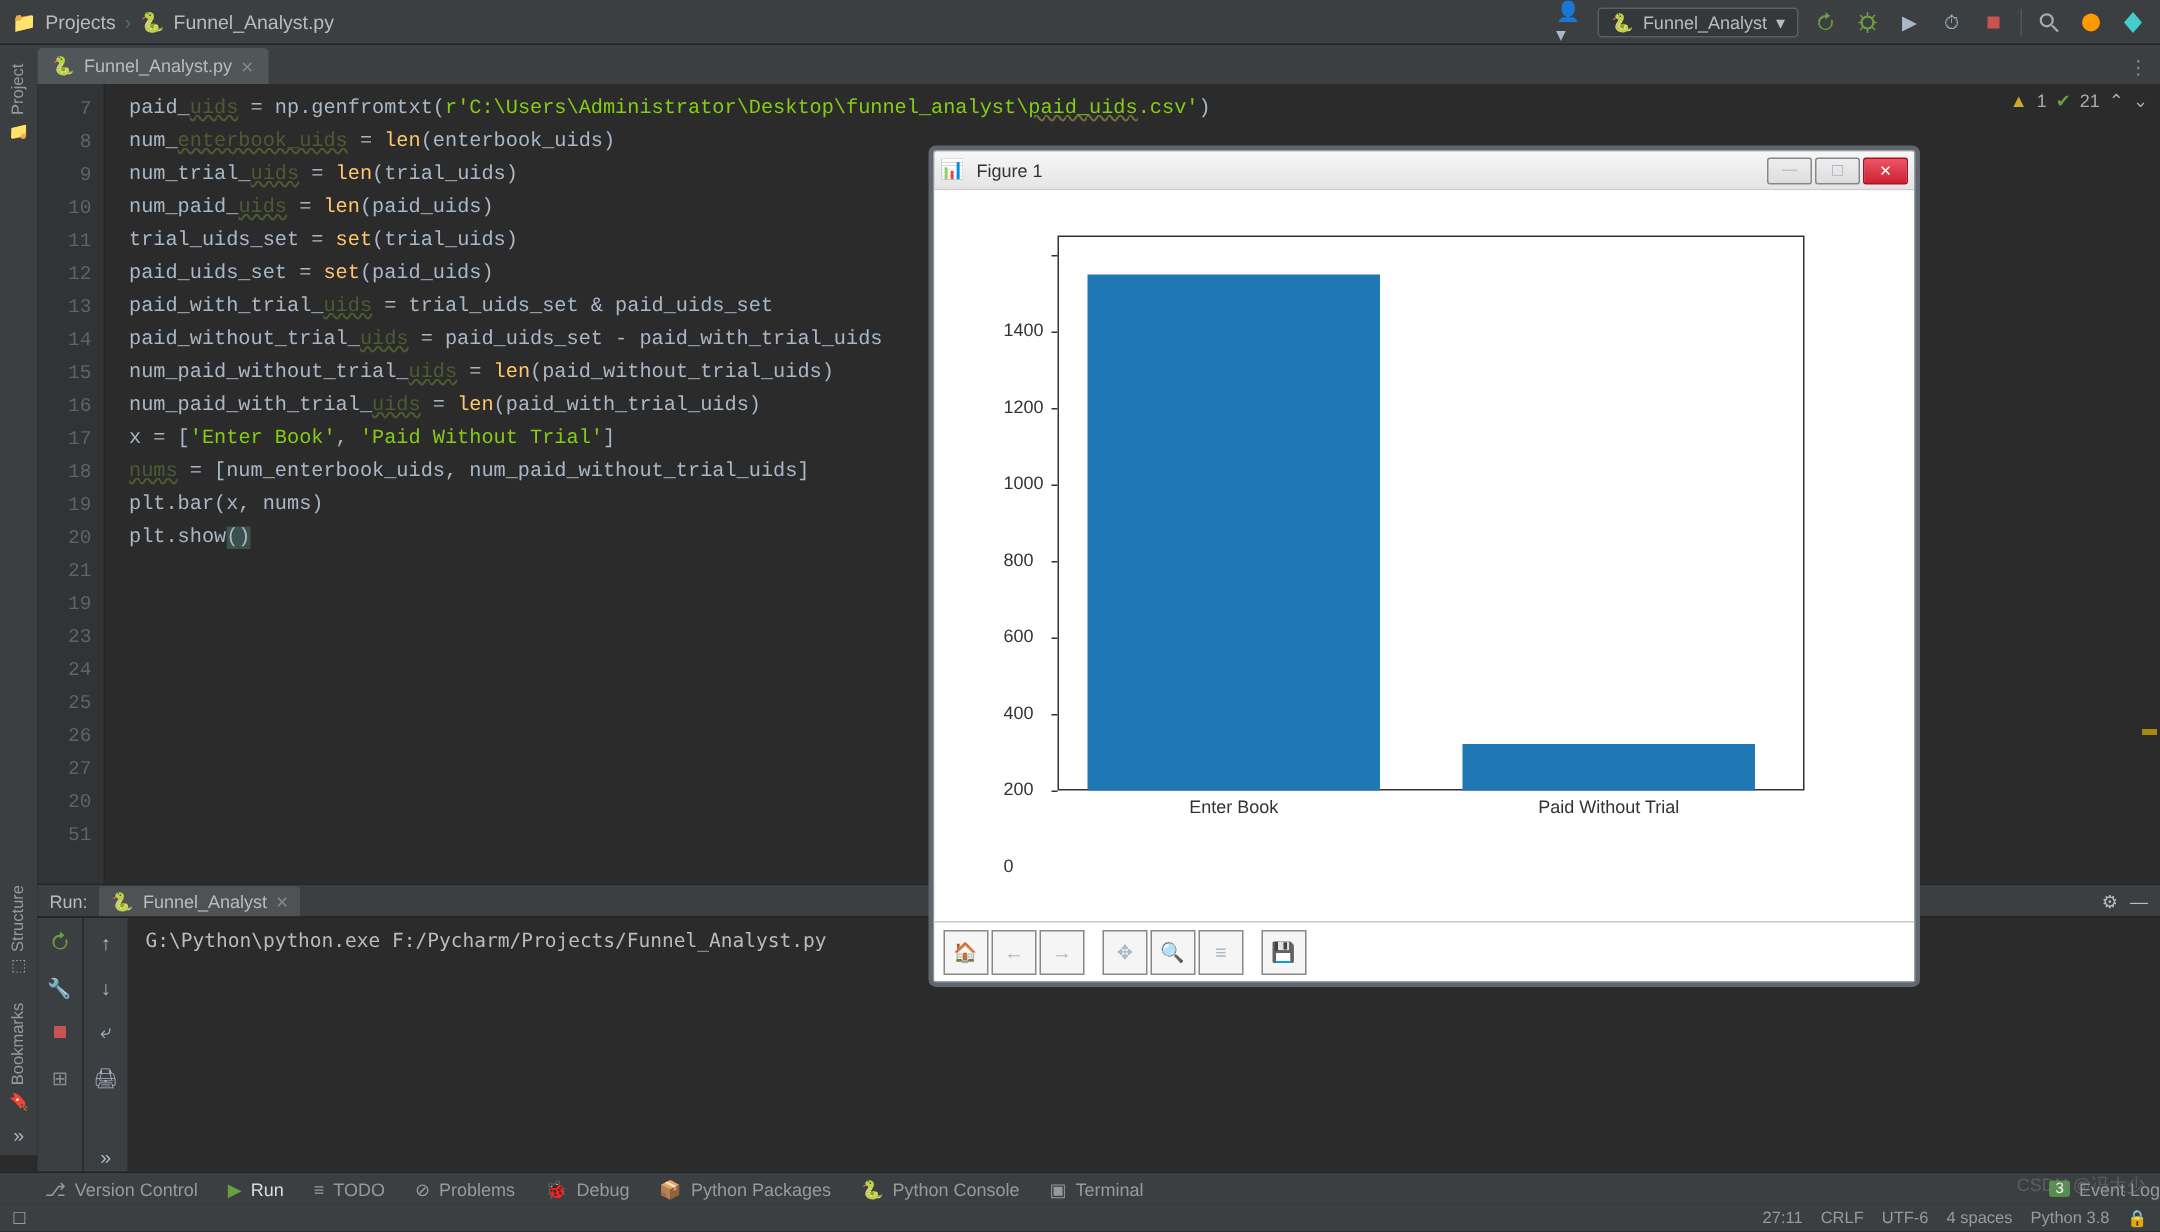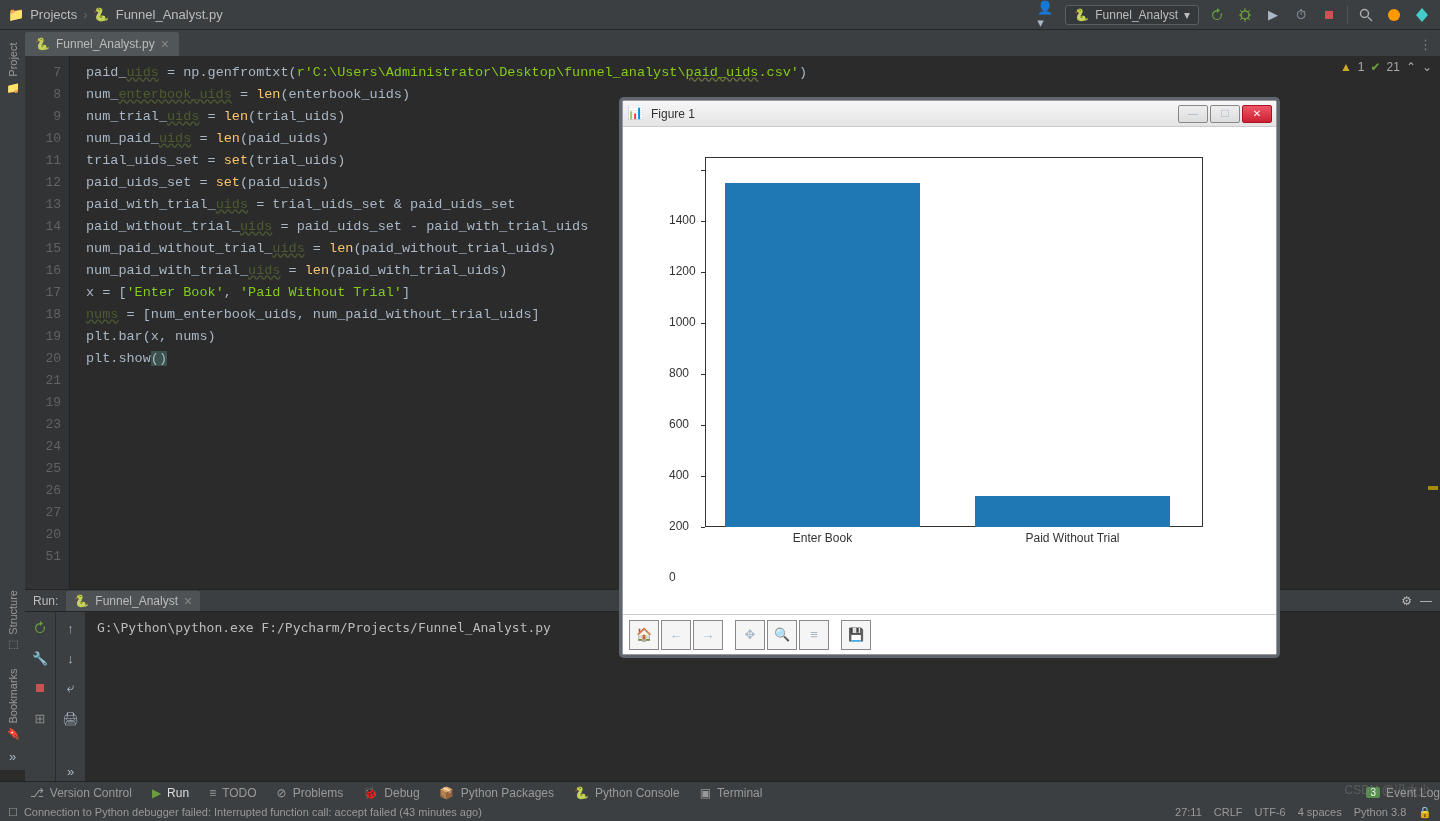--- a/index.html
+++ b/index.html
@@ -274,21 +274,20 @@
       <span>Terminal</span>
     </div>
   <div style="margin-left:auto" class="btab">
       <span style="background:#548f4b;color:#fff;border-radius:2px;padding:0 4px;font-size:10px">3</span>
       <span>Event Log</span>
     </div>
 </div>
 
 <div class="status-bar">
   <span>☐</span>
-  <span style="margin-left:6px">Connection to Python debugger failed: Interrupted function call: accept failed (43 minutes ago)</span>
   <div class="status-right">
     <span>27:11</span>
     <span>CRLF</span>
     <span>UTF-6</span>
     <span>4 spaces</span>
     <span>Python 3.8</span>
     <span>🔒</span>
   </div>
 </div>
 

